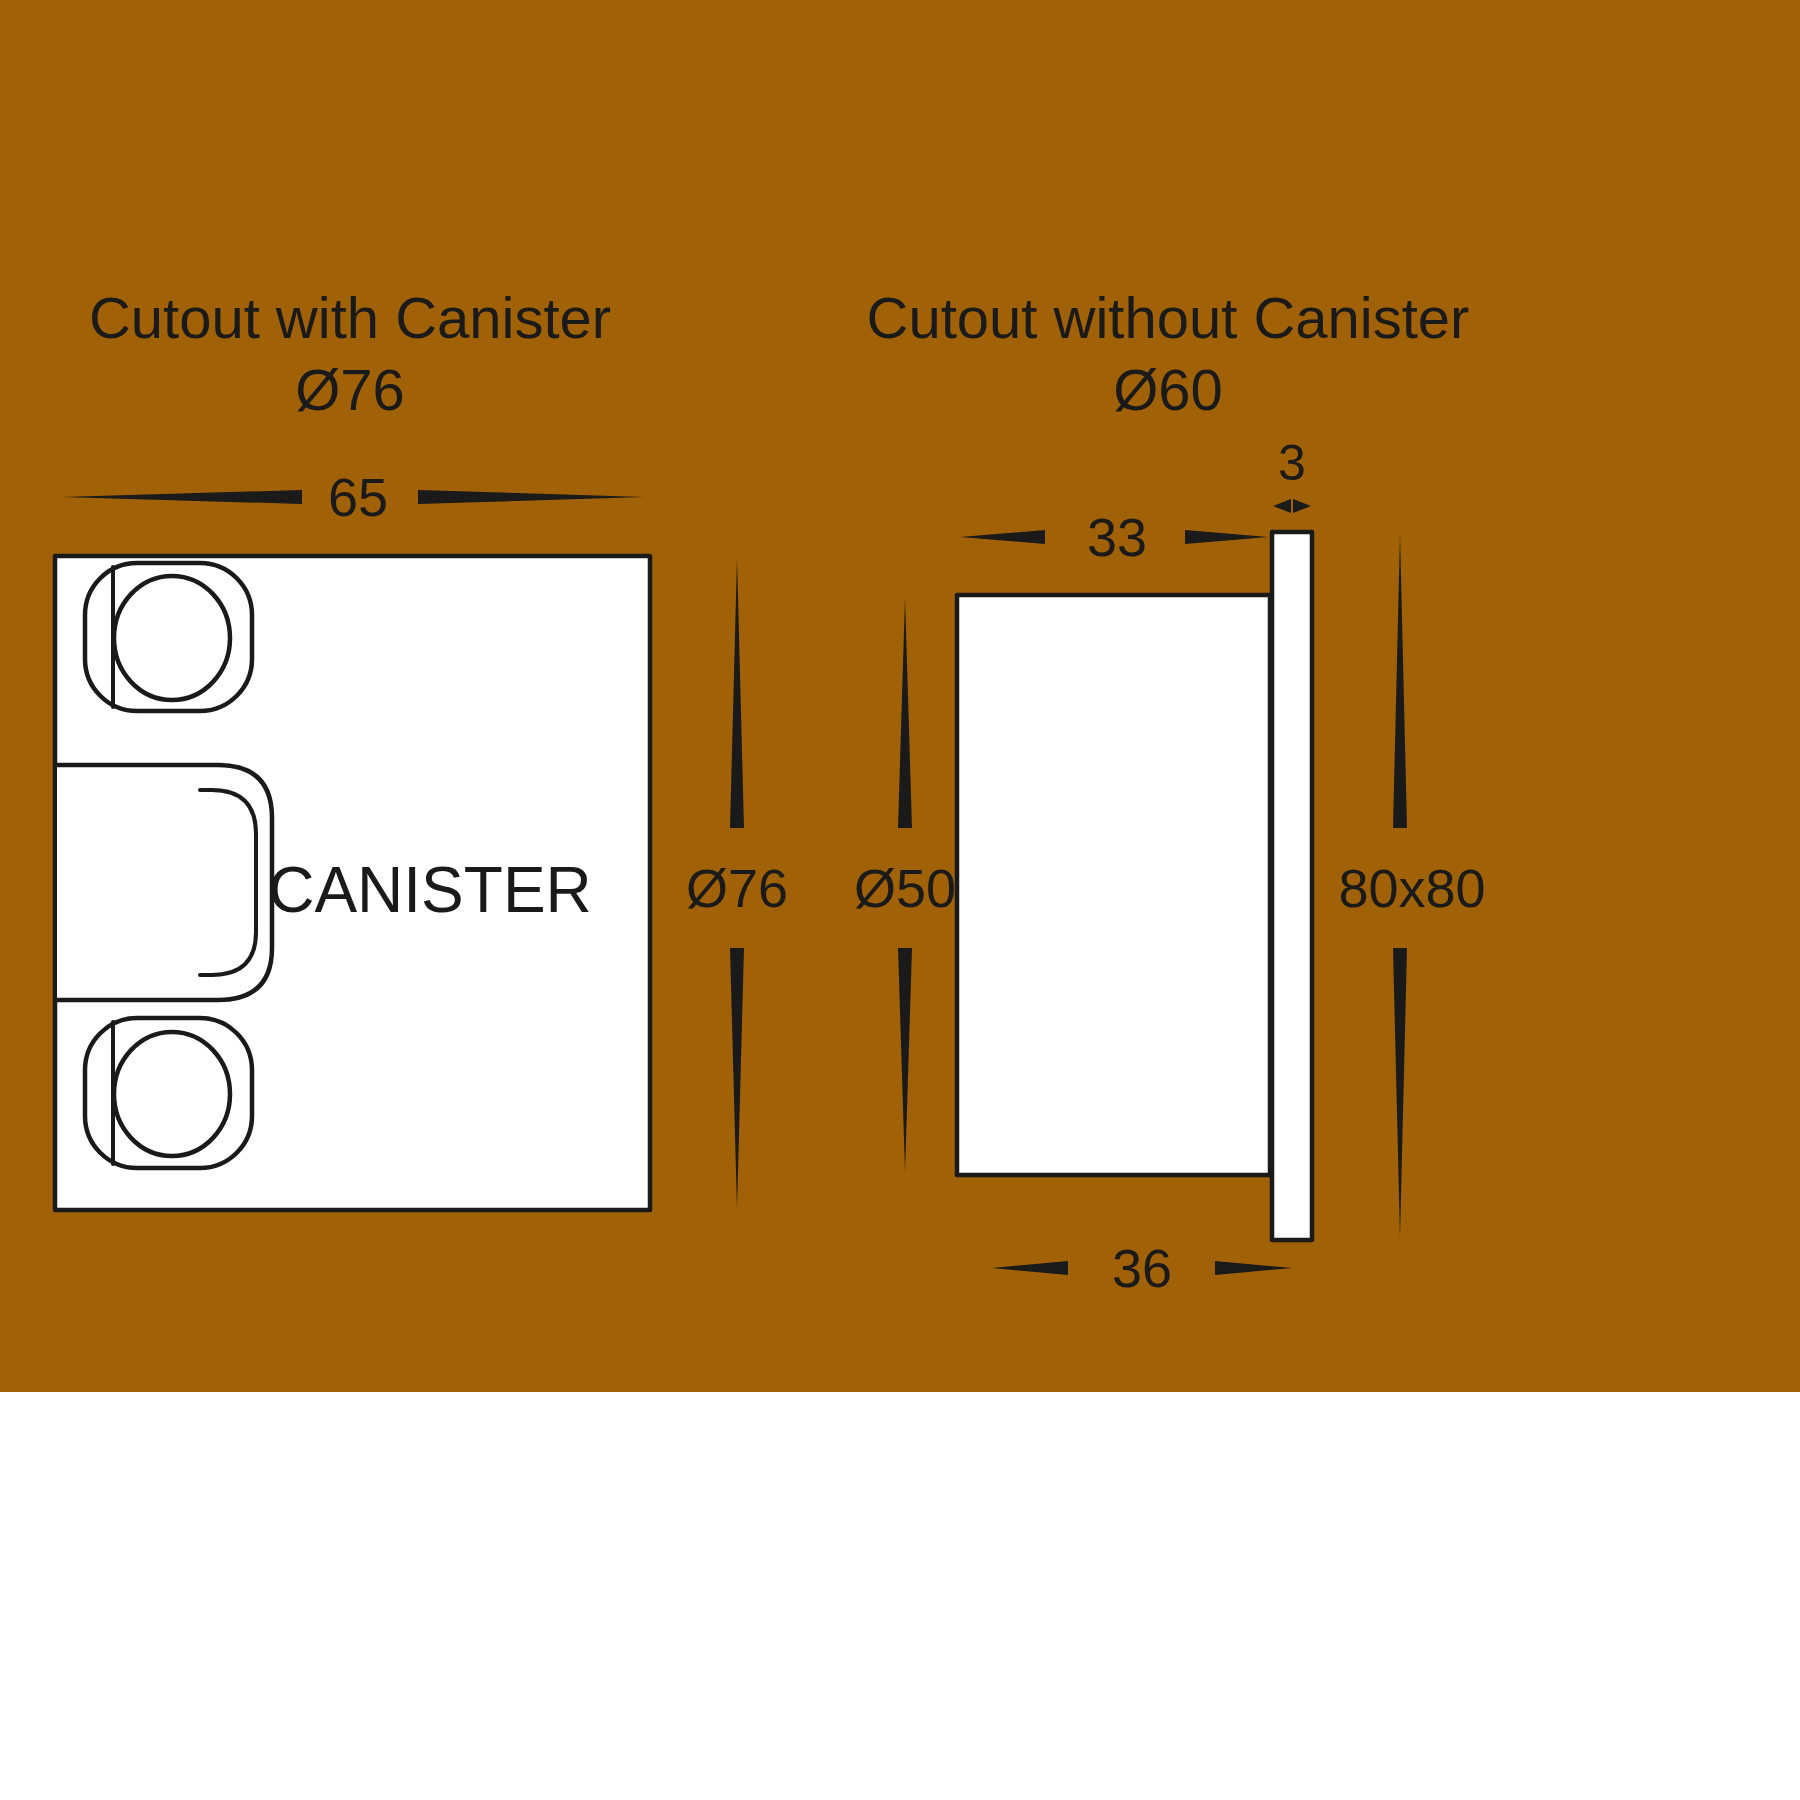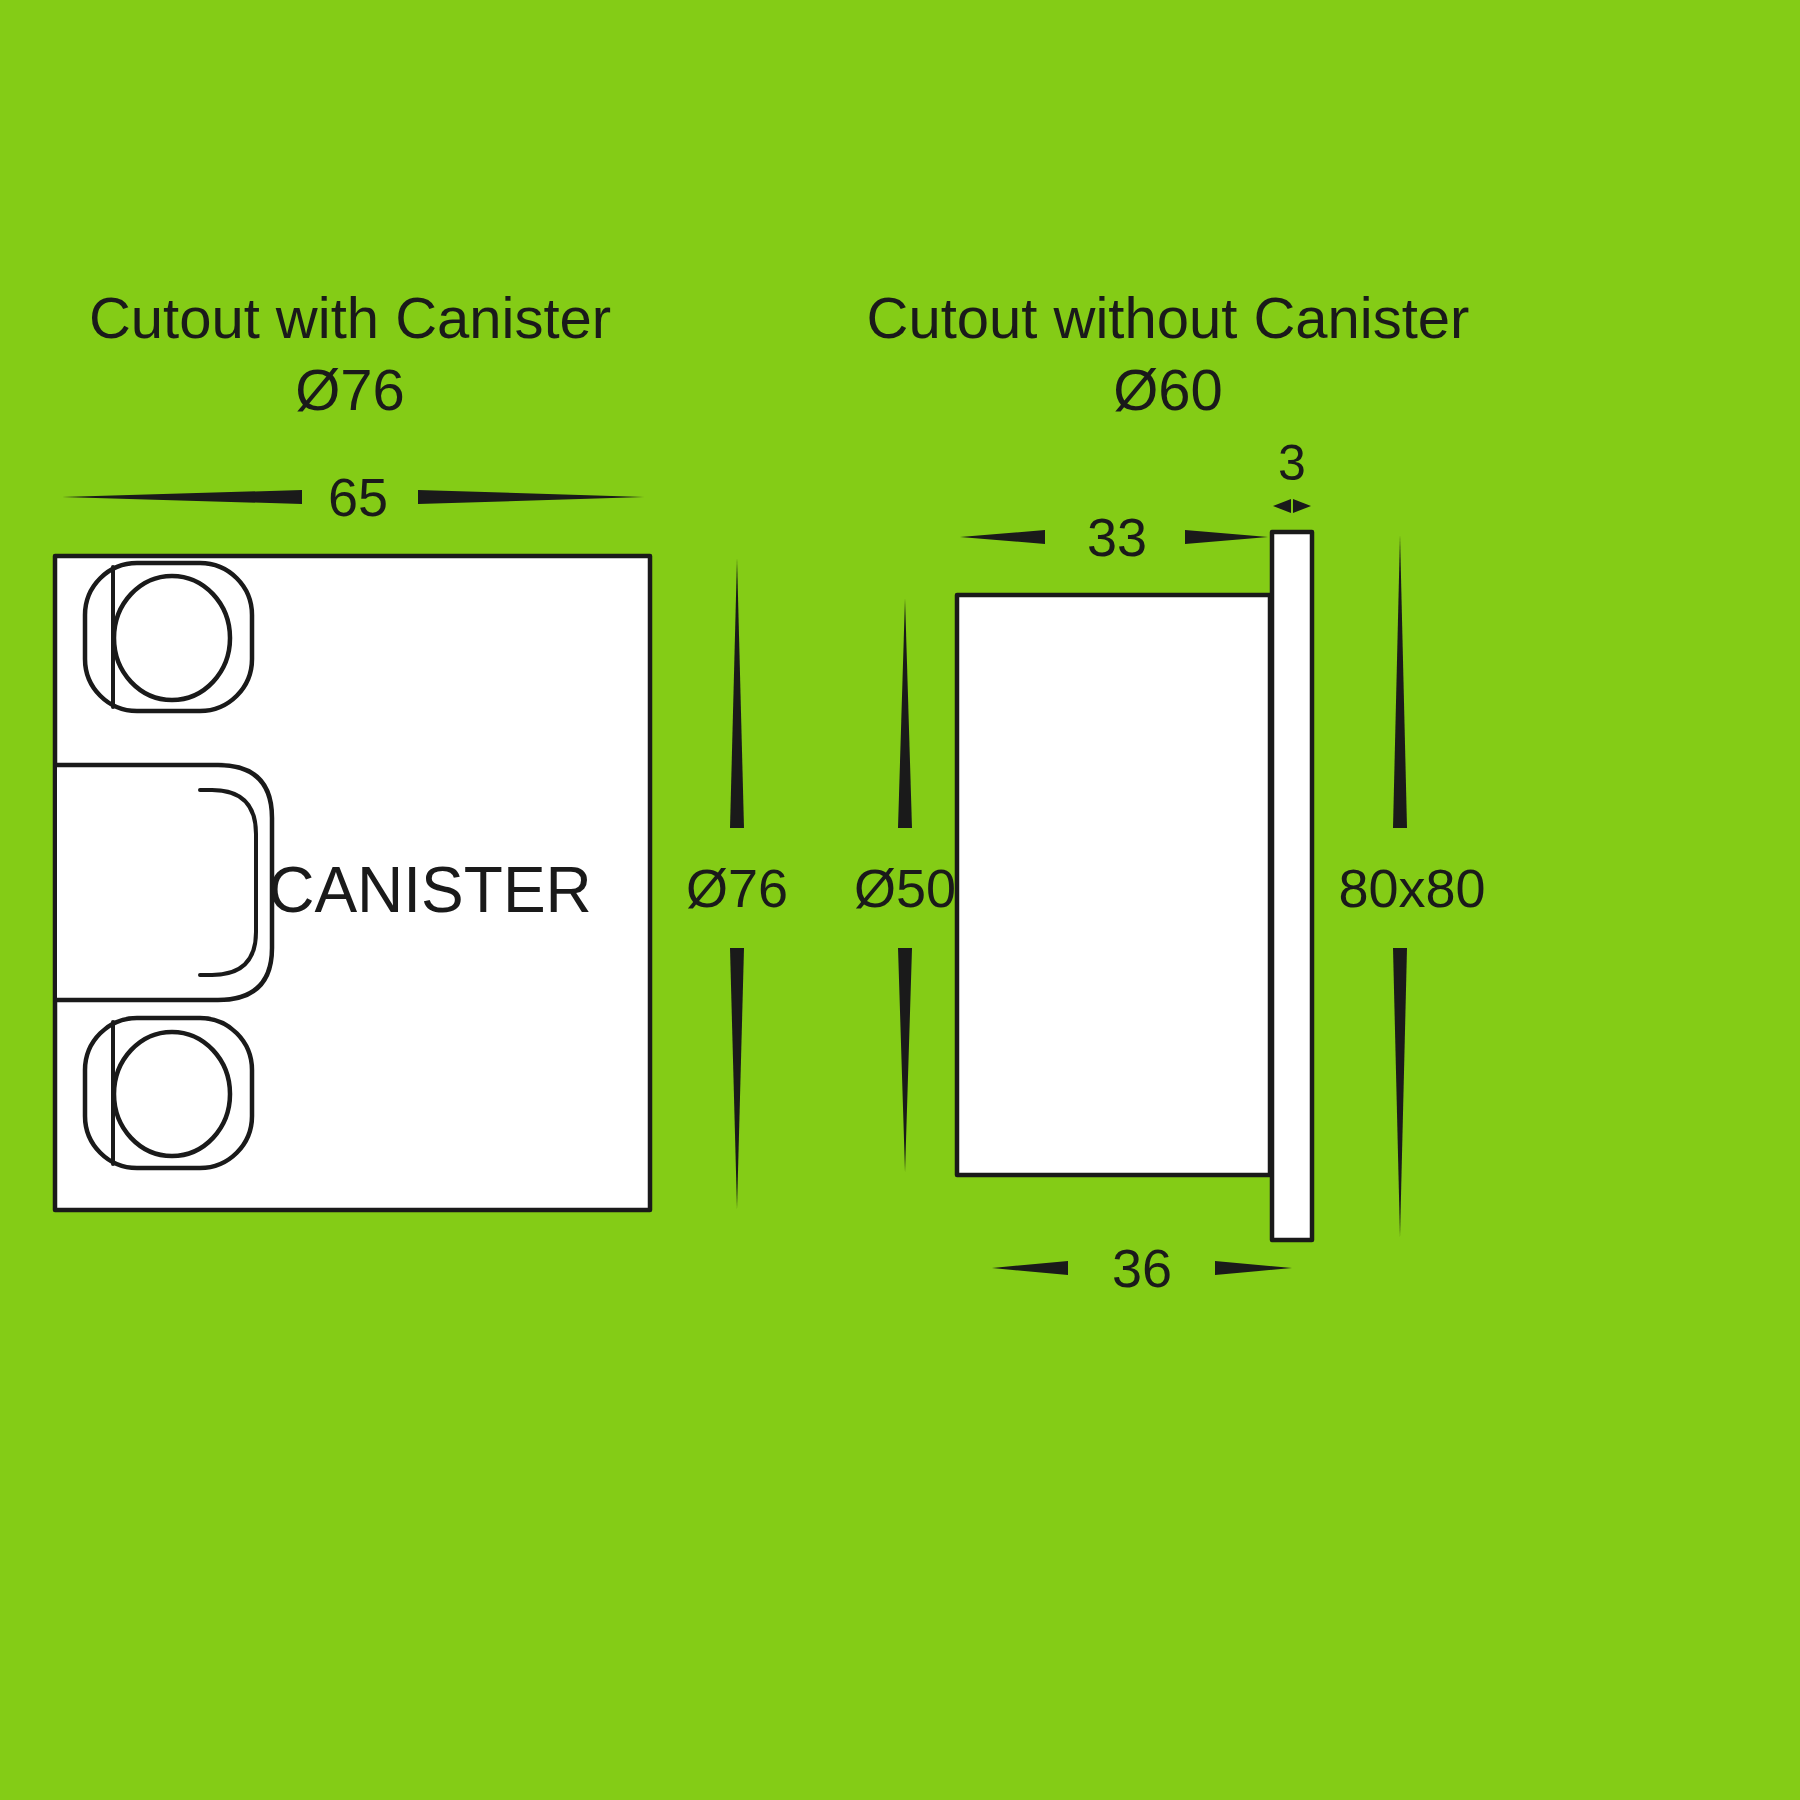--- a/index.html
+++ b/index.html
@@ -3,22 +3,22 @@
 <meta charset="utf-8">
 <style>
   html, body {
     margin: 0;
     padding: 0;
     background: #ffffff;
   }
   .canvas {
     position: relative;
     width: 1800px;
-    height: 1800px;
-    background: #84cc16;
+    height: 1392px;
+    background: #a16207;
     overflow: hidden;
   }
   svg {
     display: block;
   }
   .line {
     fill: none;
     stroke: #1a1a1a;
     stroke-width: 4.5;
     stroke-linecap: round;

